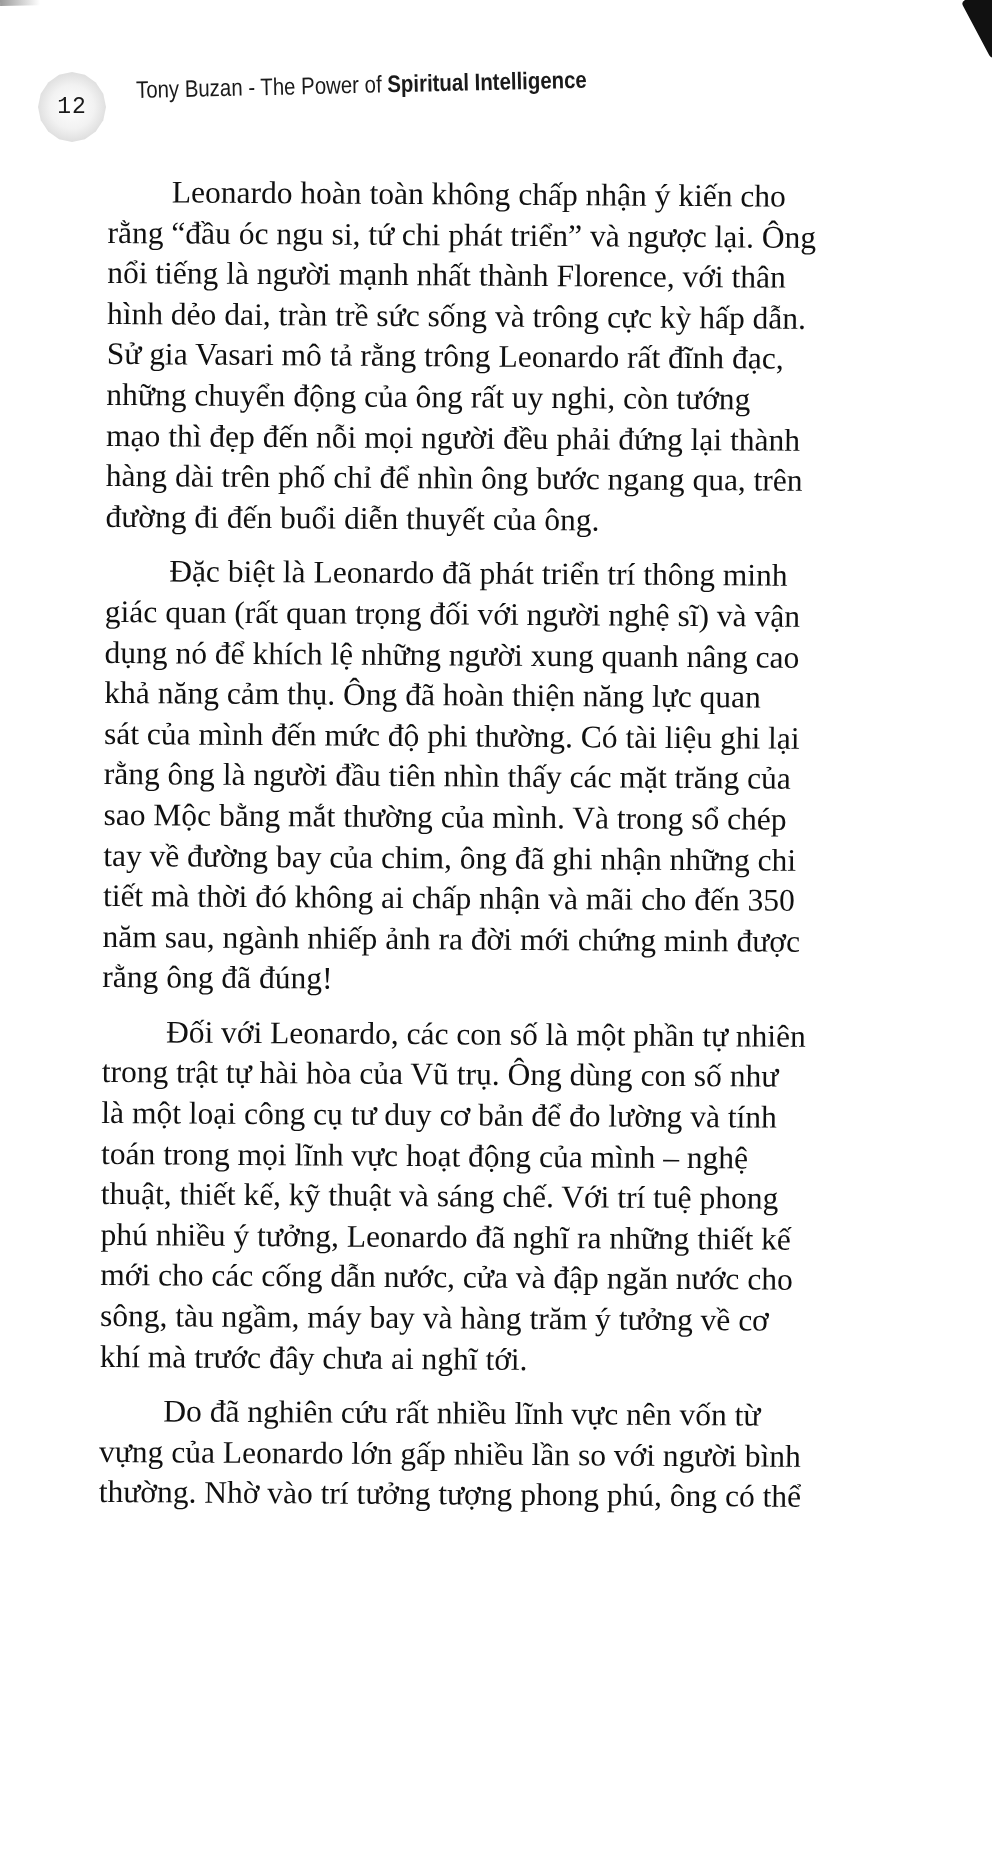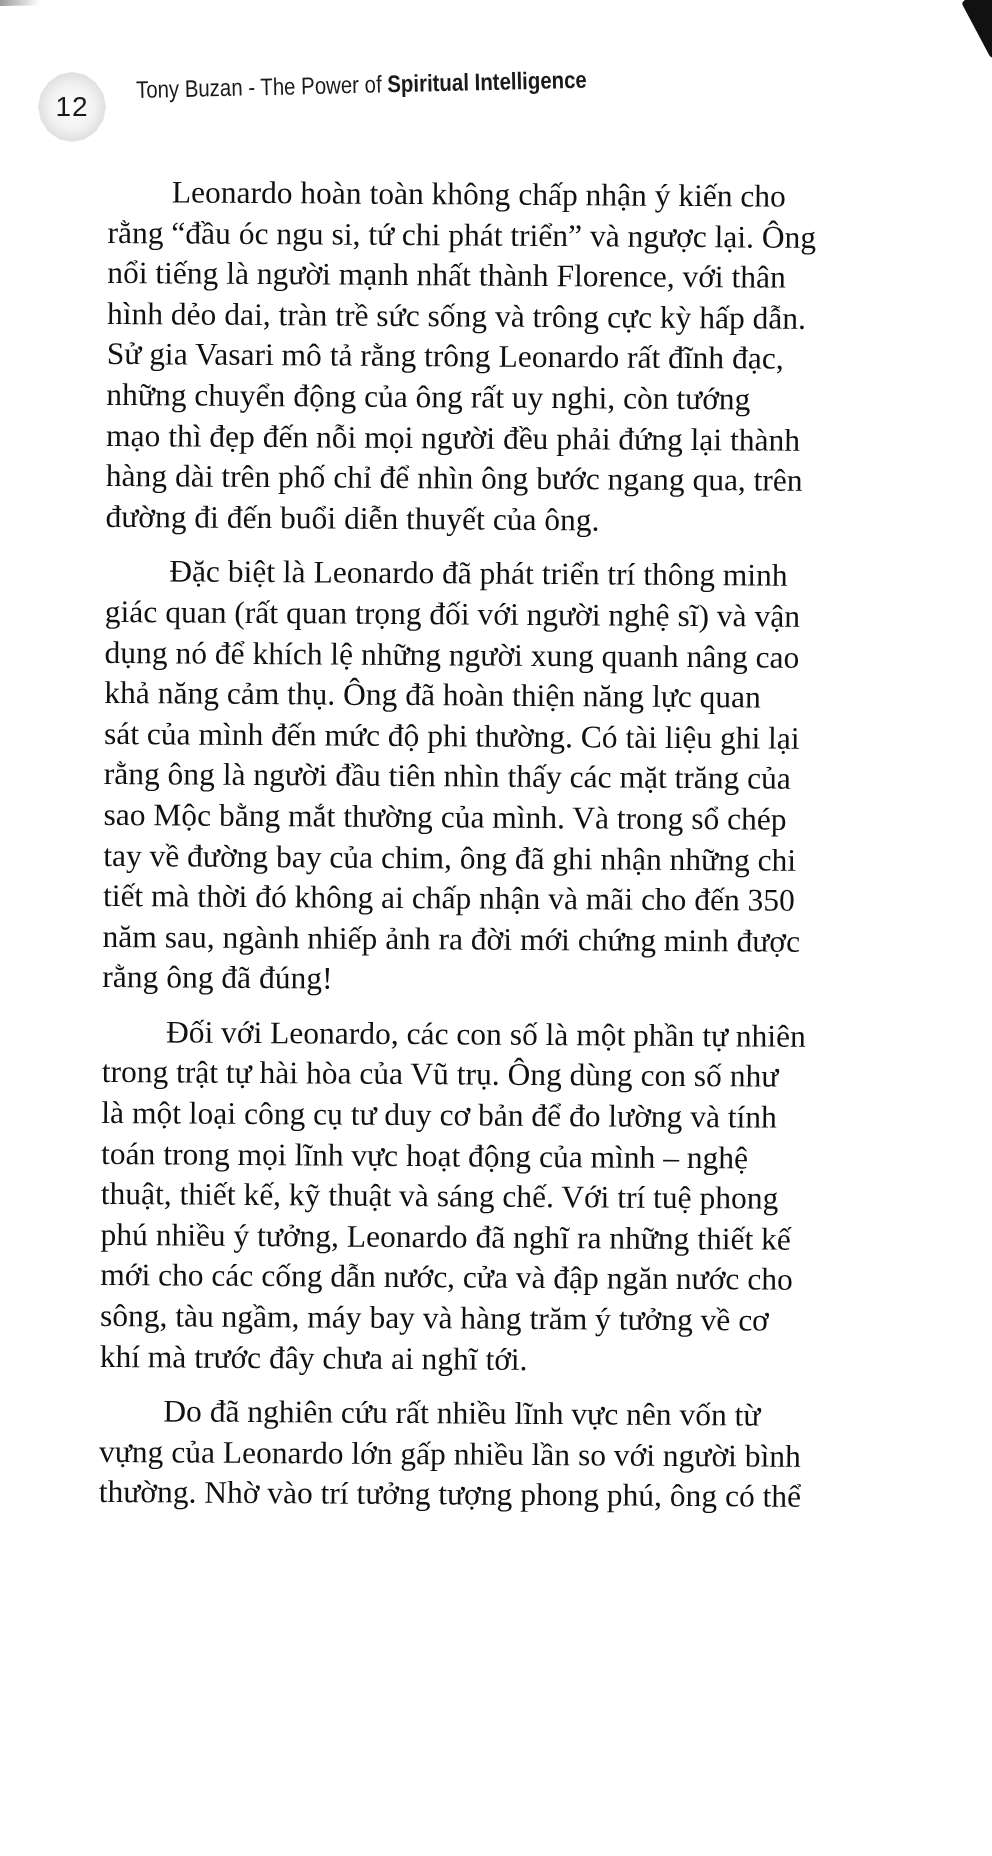--- a/index.html
+++ b/index.html
@@ -40,22 +40,22 @@
     position: absolute;
     left: 38px; top: 12px;
     width: 68px; height: 70px;
     clip-path: polygon(50% 0%, 69% 4%, 85% 15%, 96% 31%, 100% 50%, 96% 69%, 85% 85%, 69% 96%, 50% 100%, 31% 96%, 15% 85%, 4% 69%, 0% 50%, 4% 31%, 15% 15%, 31% 4%);
     background: radial-gradient(circle at 50% 50%, #ffffff 0%, #f2f2f2 45%, #c9c9c9 100%);
     display: flex;
     align-items: center;
     justify-content: center;
   }
   .page-number {
-    font-family: Liberation Sans, sans-serif;
-    font-size: 28px;
+    font-family: Liberation Mono, monospace;
+    font-size: 23px;
     color: #1a1a1a;
     letter-spacing: 1px;
   }
   .running-head {
     position: absolute;
     left: 136px; top: 16px;
     font-family: "Liberation Sans", sans-serif;
     font-size: 24px;
     color: #1a1a1a;
     transform: rotate(-1.3deg) scaleX(0.85);

